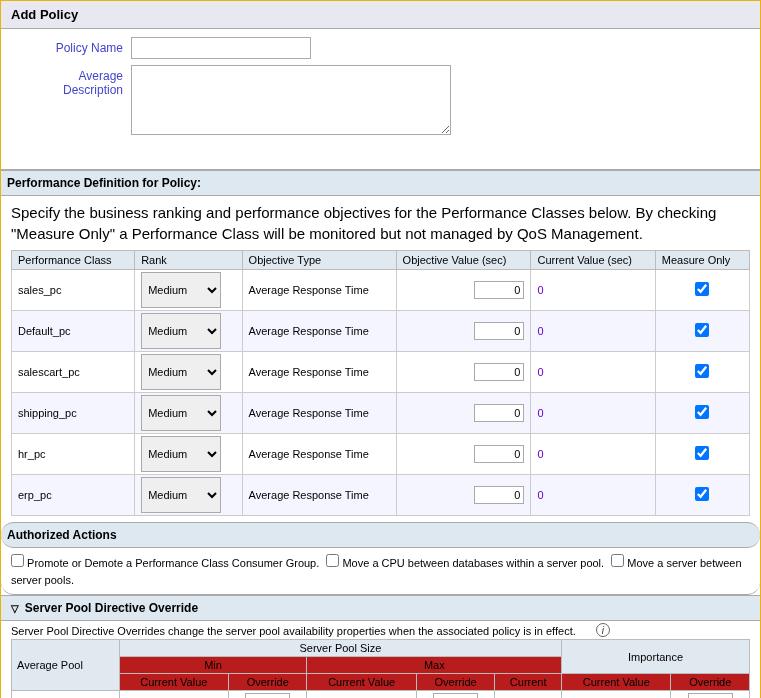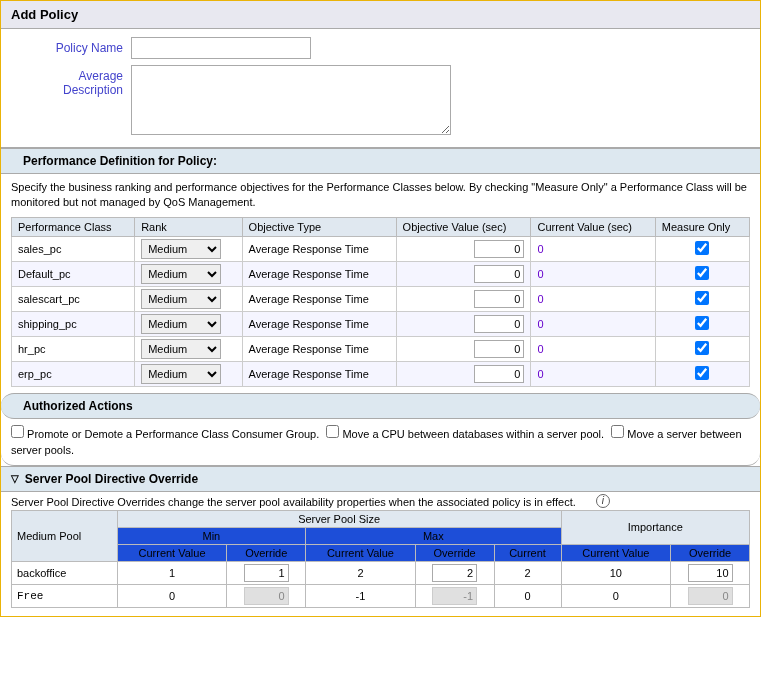--- a/index.html
+++ b/index.html
@@ -21,21 +21,21 @@
     .add-policy-header {
       background: #e8e8f0;
       padding: 6px 10px;
       border-bottom: 1px solid #aaa;
       font-weight: bold;
       font-size: 13px;
     }
 
     
     .form-section {
-      padding: 8px 20px 6px 20px;
+      padding: 8px 20px 28px 20px;
       border-bottom: 1px solid #aaa;
       background: #fff;
     }
 
     .form-row {
       display: flex;
       align-items: flex-start;
       margin-bottom: 6px;
     }
 
@@ -63,34 +63,34 @@
     .policy-desc-textarea {
       width: 320px;
       height: 70px;
       padding: 2px 4px;
       resize: both;
     }
 
     
     .section-header {
       background: #dde8f0;
-      padding: 5px 22px;
+      padding: 5px 6px;
       border-top: 1px solid #aaa;
       border-bottom: 1px solid #aaa;
       font-weight: bold;
       font-size: 12px;
     }
 
     .section-content {
       padding: 6px 10px;
       background: #fff;
     }
 
     .section-description {
-      font-size: 11px;
+      font-size: 15px;
       margin-bottom: 6px;
       line-height: 1.4;
     }
 
     
     .perf-table {
       width: 100%;
       border-collapse: collapse;
       font-size: 11px;
     }
@@ -113,21 +113,21 @@
     .perf-table tr:nth-child(odd) td {
       background: #fff;
     }
 
     .perf-table tr:nth-child(even) td {
       background: #f5f5ff;
     }
 
     .rank-select {
       font-size: 11px;
-      height: 20px;
+      height: 36px;
       padding: 0 2px;
       border: 1px solid #aaa;
       width: 80px;
     }
 
     .obj-value-input {
       width: 50px;
       height: 18px;
       font-size: 11px;
       border: 1px solid #aaa;
@@ -219,21 +219,21 @@
       padding: 2px 5px;
       text-align: center;
     }
 
     .sp-table .header-main {
       background: #e0e8f0;
       font-weight: normal;
     }
 
     .sp-table .header-sub {
-      background: #1d4ed8;
+      background: #b91c1c;
       font-weight: normal;
     }
 
     .sp-table .label-cell {
       text-align: left;
       background: #e0e8f0;
       font-weight: normal;
     }
 
     .sp-input {
@@ -371,21 +371,21 @@
   </div>
   <div class="server-pool-desc">
     <span>Server Pool Directive Overrides change the server pool availability properties when the associated policy is in effect.</span>
     <span class="info-icon">i</span>
   </div>
 
   <div class="sp-table-wrapper">
     <table class="sp-table">
       <thead>
         <tr>
-          <th class="label-cell" rowspan="3">Medium Pool</th>
+          <th class="label-cell" rowspan="3">Average Pool</th>
           <th class="header-main" colspan="5">Server Pool Size</th>
           <th class="header-main" colspan="2" rowspan="2">Importance</th>
         </tr>
         <tr>
           <th class="header-sub" colspan="2">Min</th>
           <th class="header-sub" colspan="3">Max</th>
         </tr>
         <tr>
           <th class="header-sub">Current Value</th>
           <th class="header-sub">Override</th>

